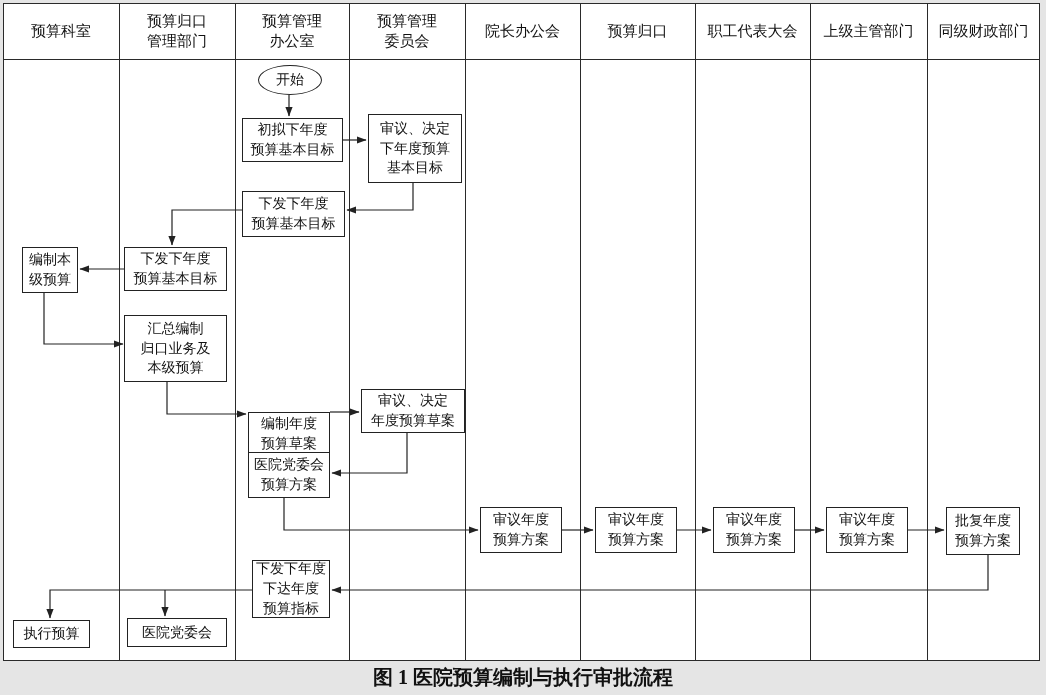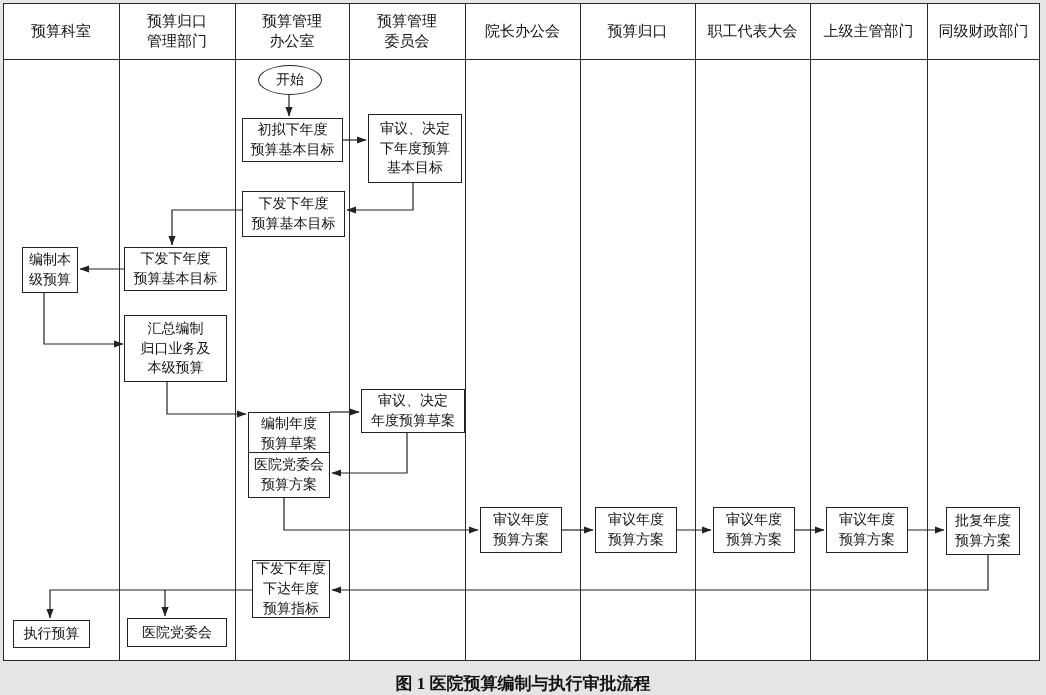--- a/index.html
+++ b/index.html
@@ -82,24 +82,23 @@
   }
   .node.ellipse {
     border-radius: 50%;
   }
   .caption {
     position: absolute;
     left: 0; top: 664px;
     width: 1046px;
     text-align: center;
     font-weight: bold;
-    font-size: 17px;
+    font-size: 20px;
     color: #111111;
     z-index: 1;
-    margin-top: 8px;
   }
 </style>
 </head>
 <body>
 
 <div class="canvas">
 
   <div class="table-frame"></div>
 
   <div class="vline" style="left:119px"></div>

